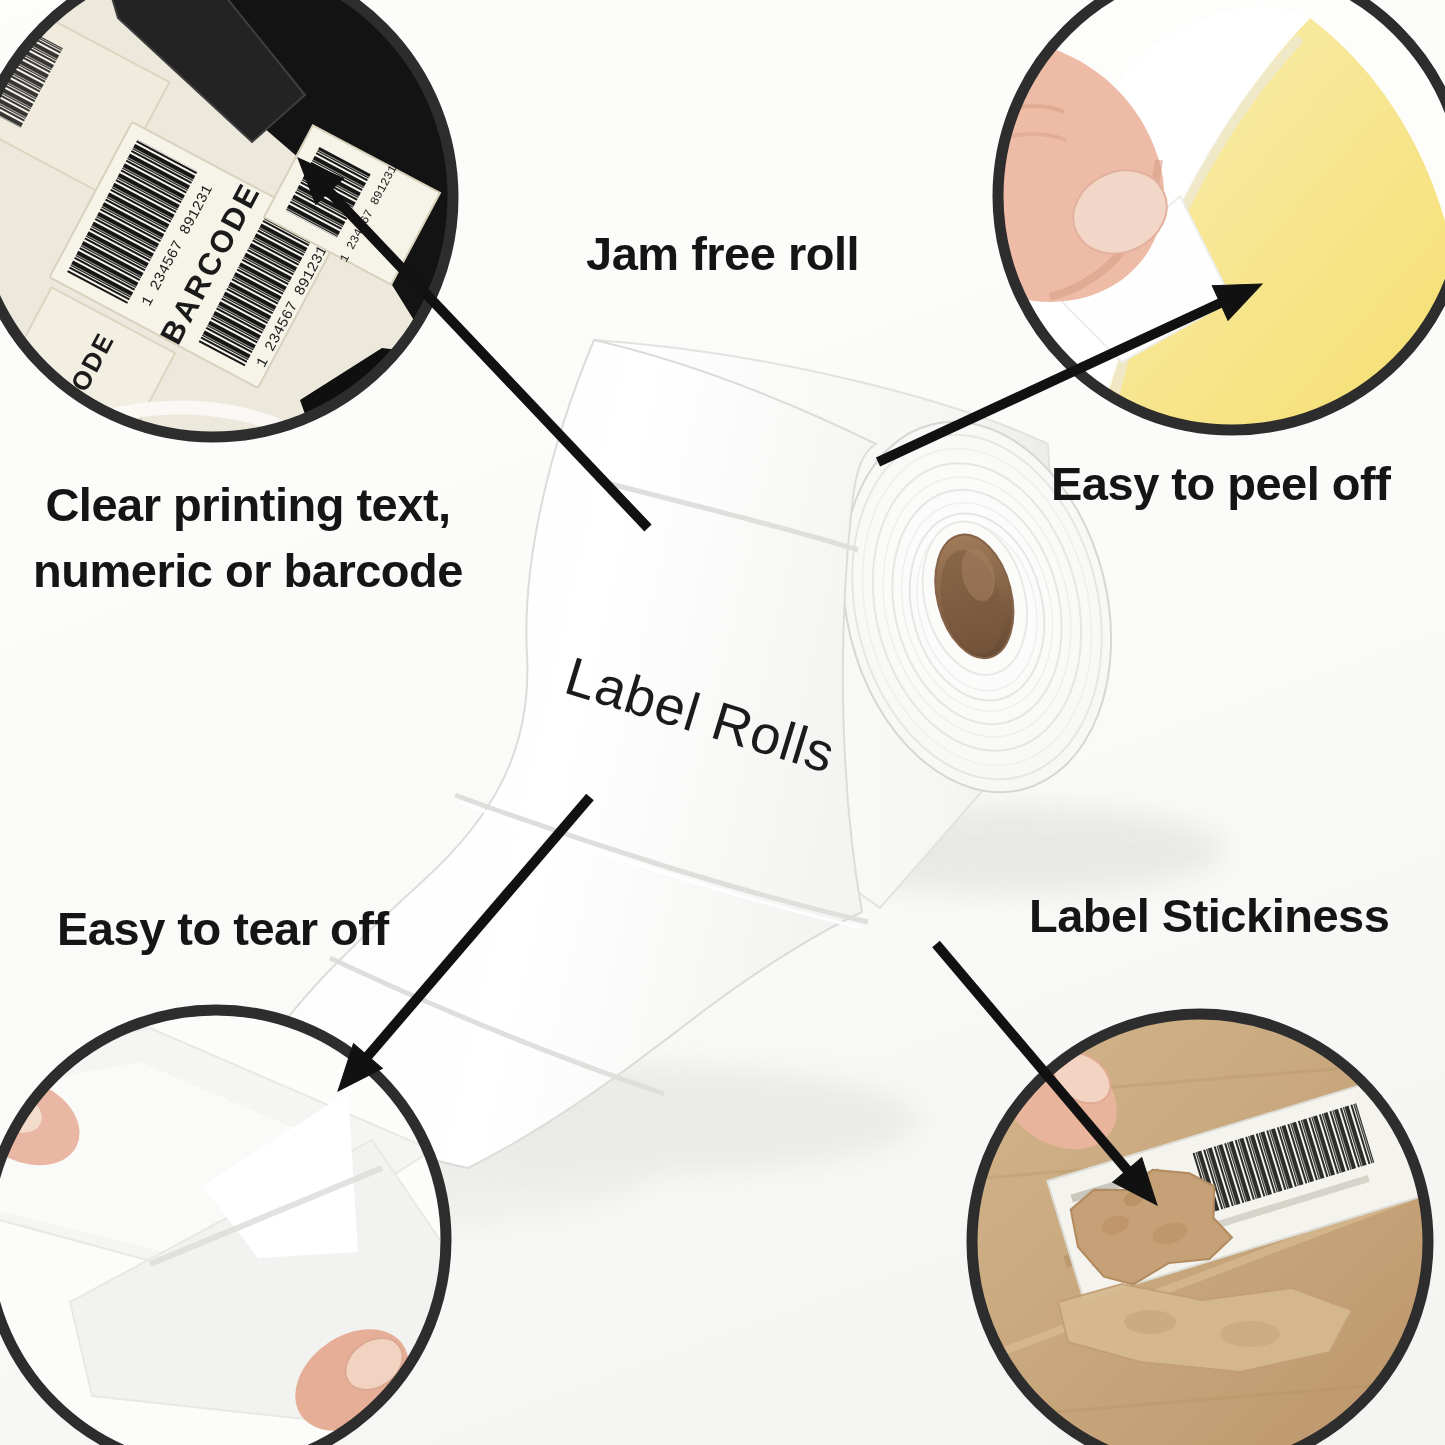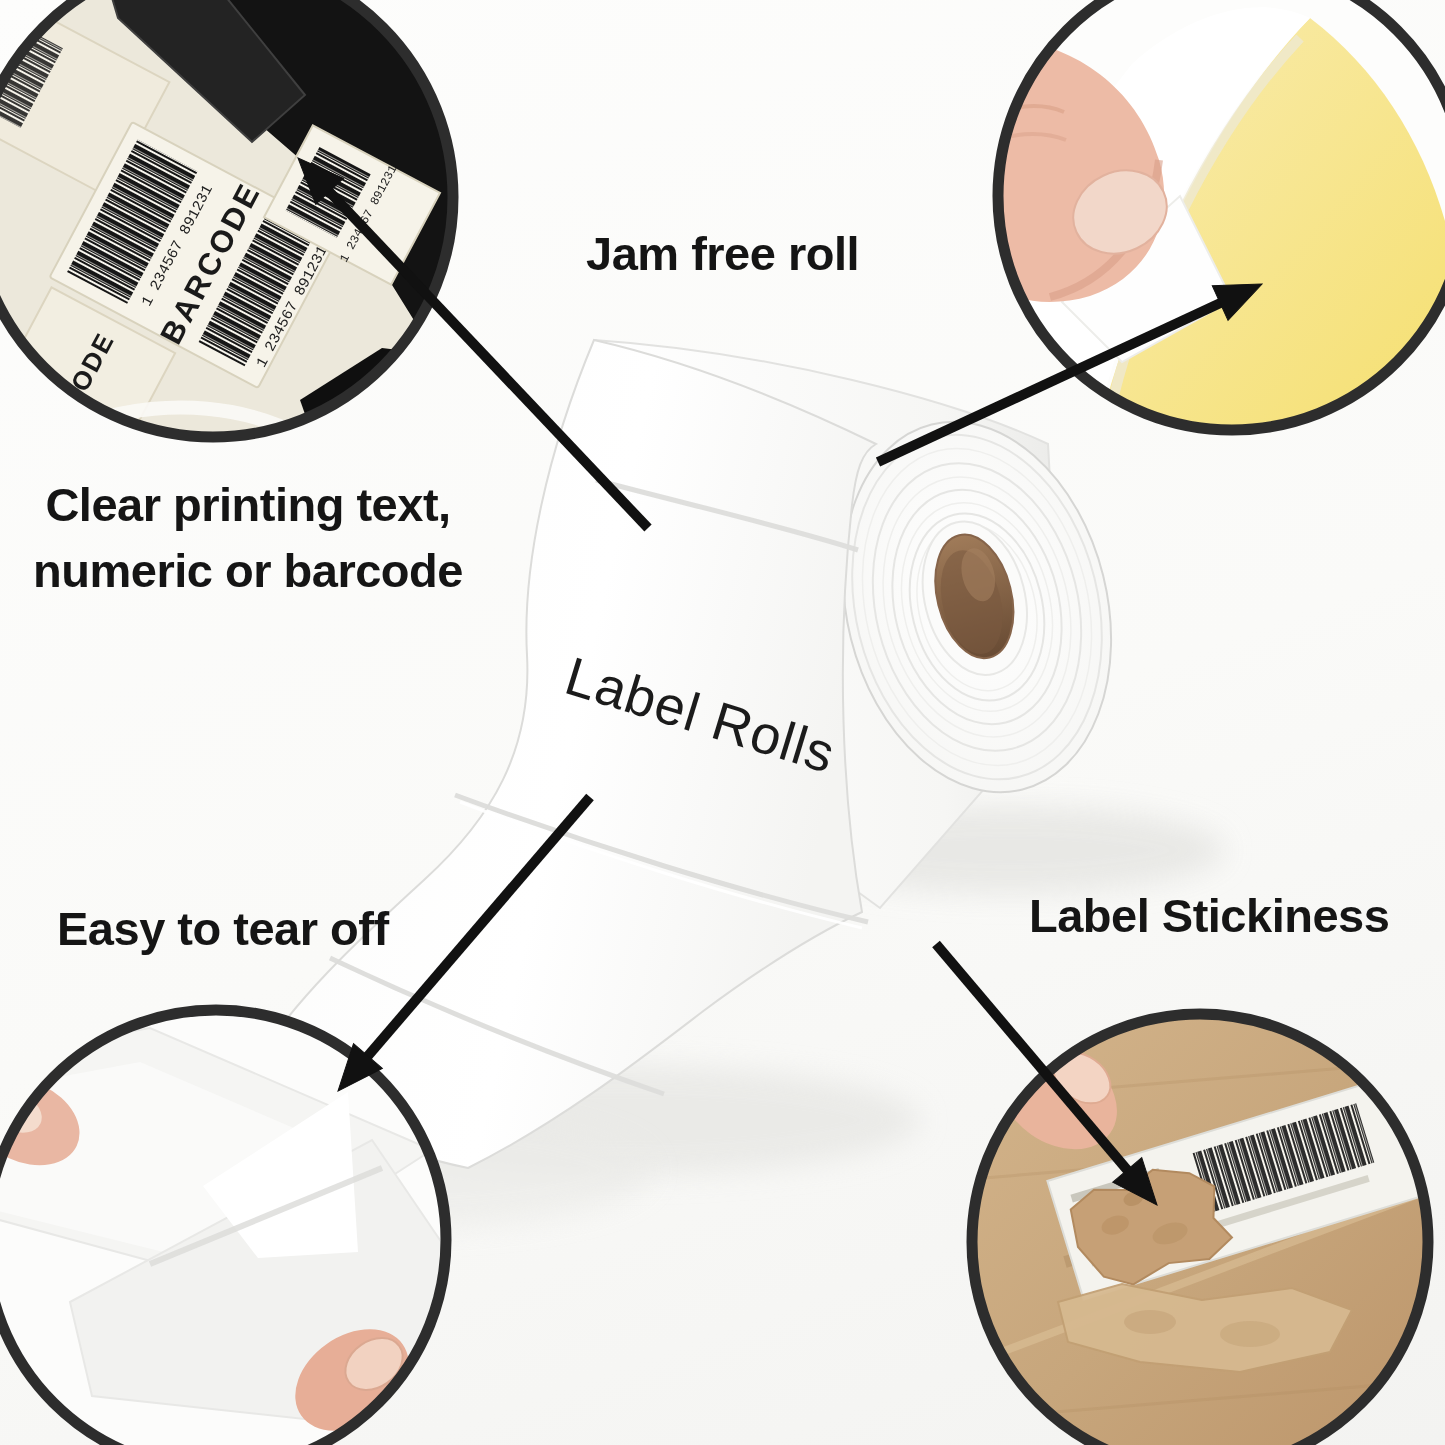--- a/index.html
+++ b/index.html
@@ -273,20 +273,21 @@
 
     <g>
       <line x1="936" y1="944" x2="1134" y2="1178" stroke-width="10"></line>
       <polygon points="0,0 -46,-19 -46,19" transform="translate(1157,1205) rotate(49.7)"></polygon>
     </g>
   </g>
 </svg>
 
   <div class="callout" style="left:586px;top:203px;margin-top:23px;">Jam free roll</div>
 
+  <div class="callout" style="left:1051px;top:456px;">Easy to peel off</div>
 
   <div class="callout-block" style="left:-2px;top:472px;">
     <div>Clear printing text,</div>
     <div>numeric or barcode</div>
   </div>
 
   <div class="callout" style="left:57px;top:901px;">Easy to tear off</div>
 
   <div class="callout" style="left:1029px;top:888px;">Label Stickiness</div>
 </div>

